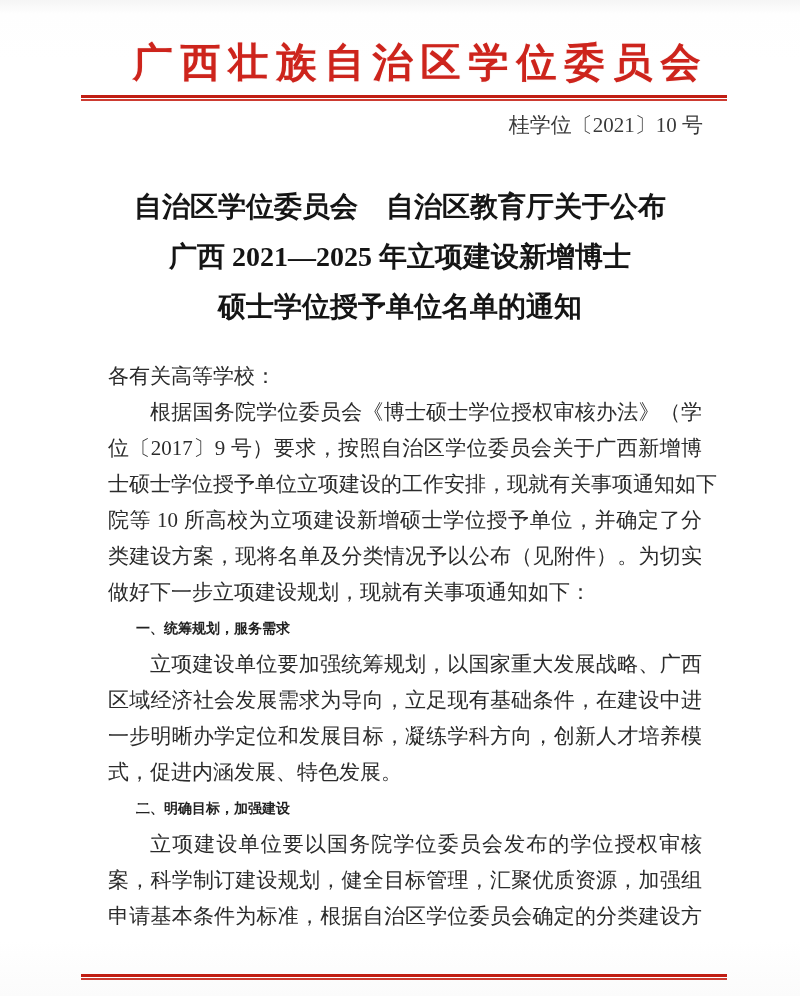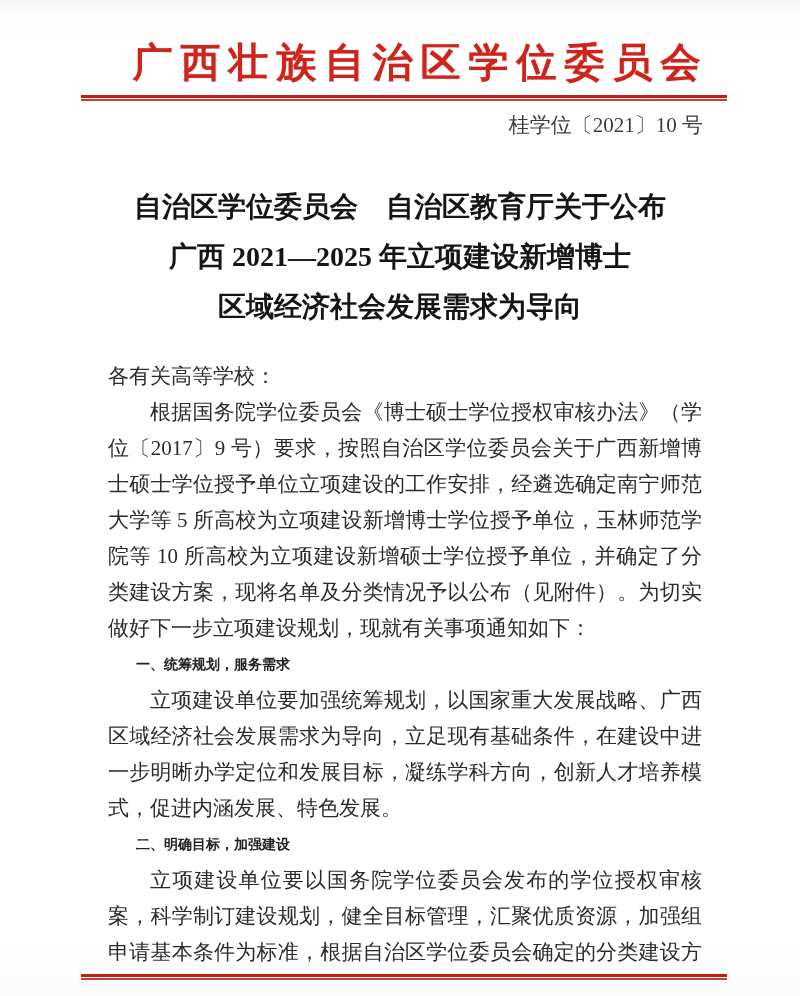--- a/index.html
+++ b/index.html
@@ -100,30 +100,29 @@
     <div class="bar-thick"></div>
     <div class="bar-gap"></div>
     <div class="bar-thin"></div>
   </div>
 
   <div class="doc-number">桂学位〔2021〕10 号</div>
 
   <div class="doc-title">
     <div class="title-line">自治区学位委员会　自治区教育厅关于公布</div>
     <div class="title-line">广西 2021—2025 年立项建设新增博士</div>
-    <div class="title-line">区域经济社会发展需求为导向</div>
+    <div class="title-line">硕士学位授予单位名单的通知</div>
   </div>
 
   <div class="doc-body">
     <div class="line salutation">各有关高等学校：</div>
 
   <div class="line indent fill">根据国务院学位委员会《博士硕士学位授权审核办法》（学</div>
       <div class="line fill">位〔2017〕9 号）要求，按照自治区学位委员会关于广西新增博</div>
-      <div class="line fill">士硕士学位授予单位立项建设的工作安排，经遴选确定南宁师范</div>
-      <div class="line fill">大学等 5 所高校为立项建设新增博士学位授予单位，玉林师范学</div>
+      <div class="line fill">士硕士学位授予单位立项建设的工作安排，现就有关事项通知如下</div>
       <div class="line fill">院等 10 所高校为立项建设新增硕士学位授予单位，并确定了分</div>
       <div class="line fill">类建设方案，现将名单及分类情况予以公布（见附件）。为切实</div>
       <div class="line">做好下一步立项建设规划，现就有关事项通知如下：</div>
       <div class="line heading">一、统筹规划，服务需求</div>
       <div class="line indent fill">立项建设单位要加强统筹规划，以国家重大发展战略、广西</div>
       <div class="line fill">区域经济社会发展需求为导向，立足现有基础条件，在建设中进</div>
       <div class="line fill">一步明晰办学定位和发展目标，凝练学科方向，创新人才培养模</div>
       <div class="line">式，促进内涵发展、特色发展。</div>
       <div class="line heading">二、明确目标，加强建设</div>
       <div class="line indent fill">立项建设单位要以国务院学位委员会发布的学位授权审核</div>

